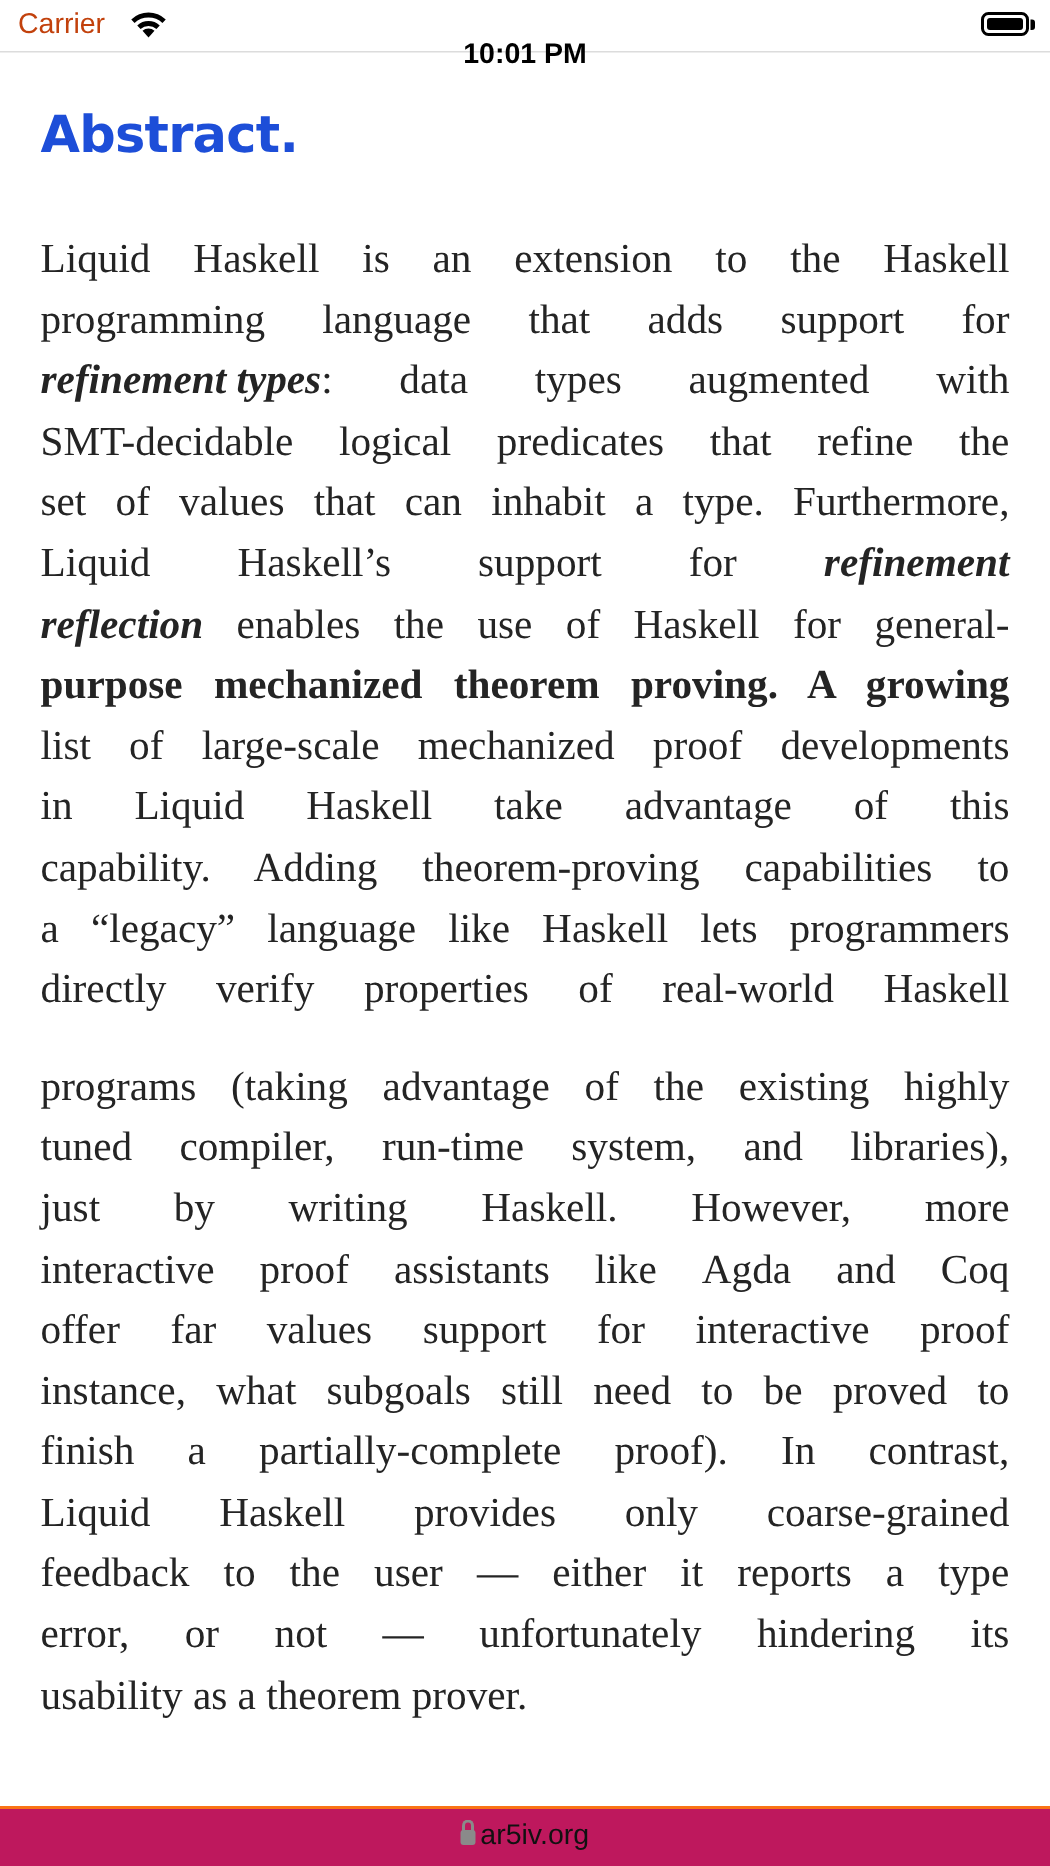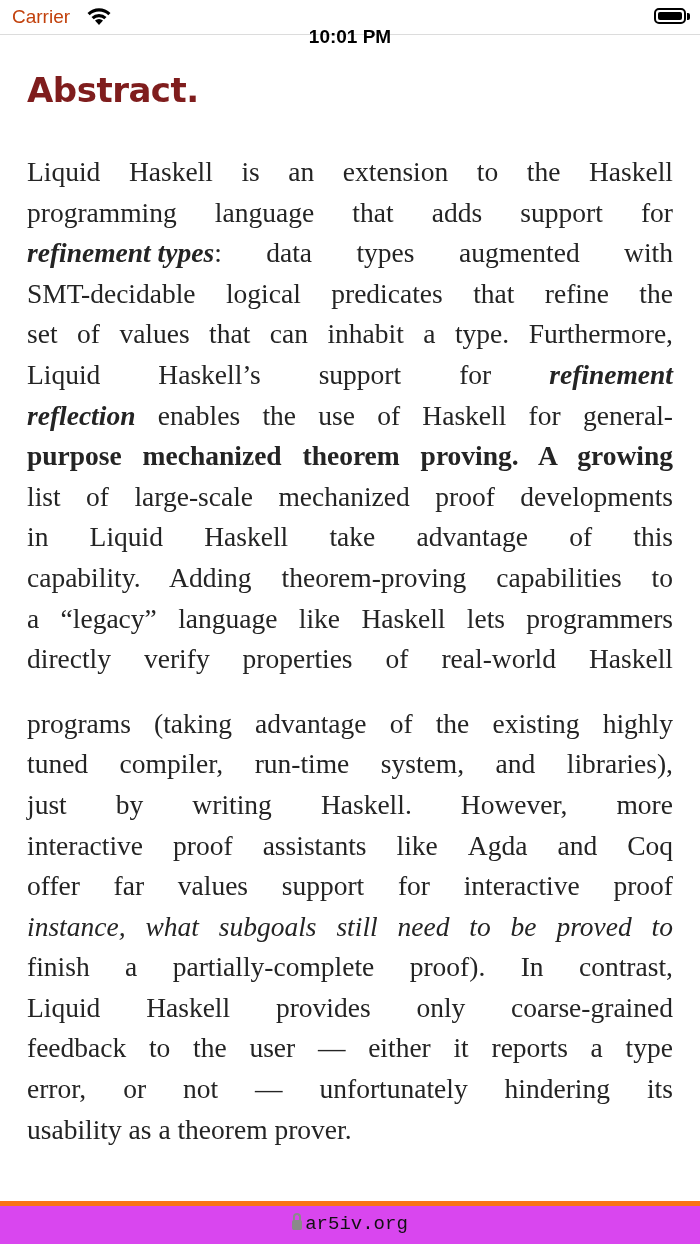--- a/index.html
+++ b/index.html
@@ -5,27 +5,27 @@
   html, body { margin:0; padding:0; background:#ffffff; }
   body { width:700px; height:1244px; position:relative; overflow:hidden; font-family:"Liberation Serif", serif; color:#242424; }
   .status-bar { position:absolute; left:0; top:0; width:700px; height:34px; background:#fff; border-bottom:1px solid #dcdcdc; font-family:"Liberation Sans", sans-serif; }
   .carrier { position:absolute; left:12px; top:6px; font-size:19px; color:#c2410c; }
   .wifi { position:absolute; left:86px; top:8px; width:26px; height:18px; }
   .time { position:absolute; left:0; right:0; top:6px; text-align:center; font-size:19px; font-weight:bold; color:#000;margin-top:20px; }
   .battery { position:absolute; right:14px; top:8px; width:32px; height:16px; border:2px solid #000; border-radius:5px; box-sizing:border-box; }
   .battery::before { content:""; position:absolute; left:2px; top:2px; right:2px; bottom:2px; background:#000; border-radius:2px; }
   .battery-tip { position:absolute; right:10px; top:13px; width:3px; height:7px; background:#000; border-radius:0 2px 2px 0; }
   .content { position:absolute; left:27px; top:60px; width:646px; }
-  h2 { margin:0; font-family:"DejaVu Sans", sans-serif; font-weight:bold; font-size:34px; line-height:60px; color:#7f1d1d; letter-spacing:-0.5px; }
+  h2 { margin:0; font-family:"DejaVu Sans", sans-serif; font-weight:bold; font-size:34px; line-height:60px; color:#1d4ed8; letter-spacing:-0.5px; }
   .para { position:absolute; left:0; top:92px; width:646px; font-size:27.5px; line-height:40.6px; }
   .line { display:block; width:646px; text-align:justify; text-align-last:justify; white-space:nowrap; height:40.6px; overflow:visible; }
   .line.last { text-align-last:left; }
   .bi { font-weight:bold; font-style:italic; }
   .flex { display:flex; justify-content:space-between; width:646px; height:40.6px; white-space:nowrap; }
-  .url-bar { position:absolute; left:0; bottom:0; width:700px; height:38px; background:#d946ef; border-top:5px solid #f97316; font-family:Liberation Mono, monospace; }
+  .url-bar { position:absolute; left:0; bottom:0; width:700px; height:38px; background:#be185d; border-top:2px solid #f97316; font-family:Liberation Sans, sans-serif; }
   .url { position:absolute; left:0; right:0; top:7px; text-align:center; font-size:19px; color:#111; }
   .lock { display:inline-block; width:10px; height:10px; background:#8a8a8a; border-radius:2px; position:relative; margin-right:3px; vertical-align:-1px; }
   .lock::before { content:""; position:absolute; left:1px; top:-7px; width:4px; height:7px; border:2px solid #8a8a8a; border-bottom:none; border-radius:4px 4px 0 0; }
 </style>
 </head>
 <body>
 
 <div class="status-bar">
   <span class="carrier">Carrier</span>
   <svg class="wifi" viewBox="0 0 26 18">
@@ -132,21 +132,21 @@
       </div>
       <div class="flex">
         <span><span>offer</span></span>
         <span><span>far</span></span>
         <span><span>values</span></span>
         <span><span>support</span></span>
         <span><span>for</span></span>
         <span><span>interactive</span></span>
         <span><span>proof</span></span>
       </div>
-      <div class="line" style="text-align: justify; white-space: normal; text-align-last: justify; font-style: italic;">instance, what subgoals still need to be proved to</div>
+      <div class="line" style="text-align: justify; white-space: normal; text-align-last: justify;">instance, what subgoals still need to be proved to</div>
       <div class="flex">
         <span><span>finish</span></span>
         <span><span>a</span></span>
         <span><span>partially-complete</span></span>
         <span><span>proof).</span></span>
         <span><span>In</span></span>
         <span><span>contrast,</span></span>
       </div>
       <div class="flex">
         <span><span>Liquid</span></span>

